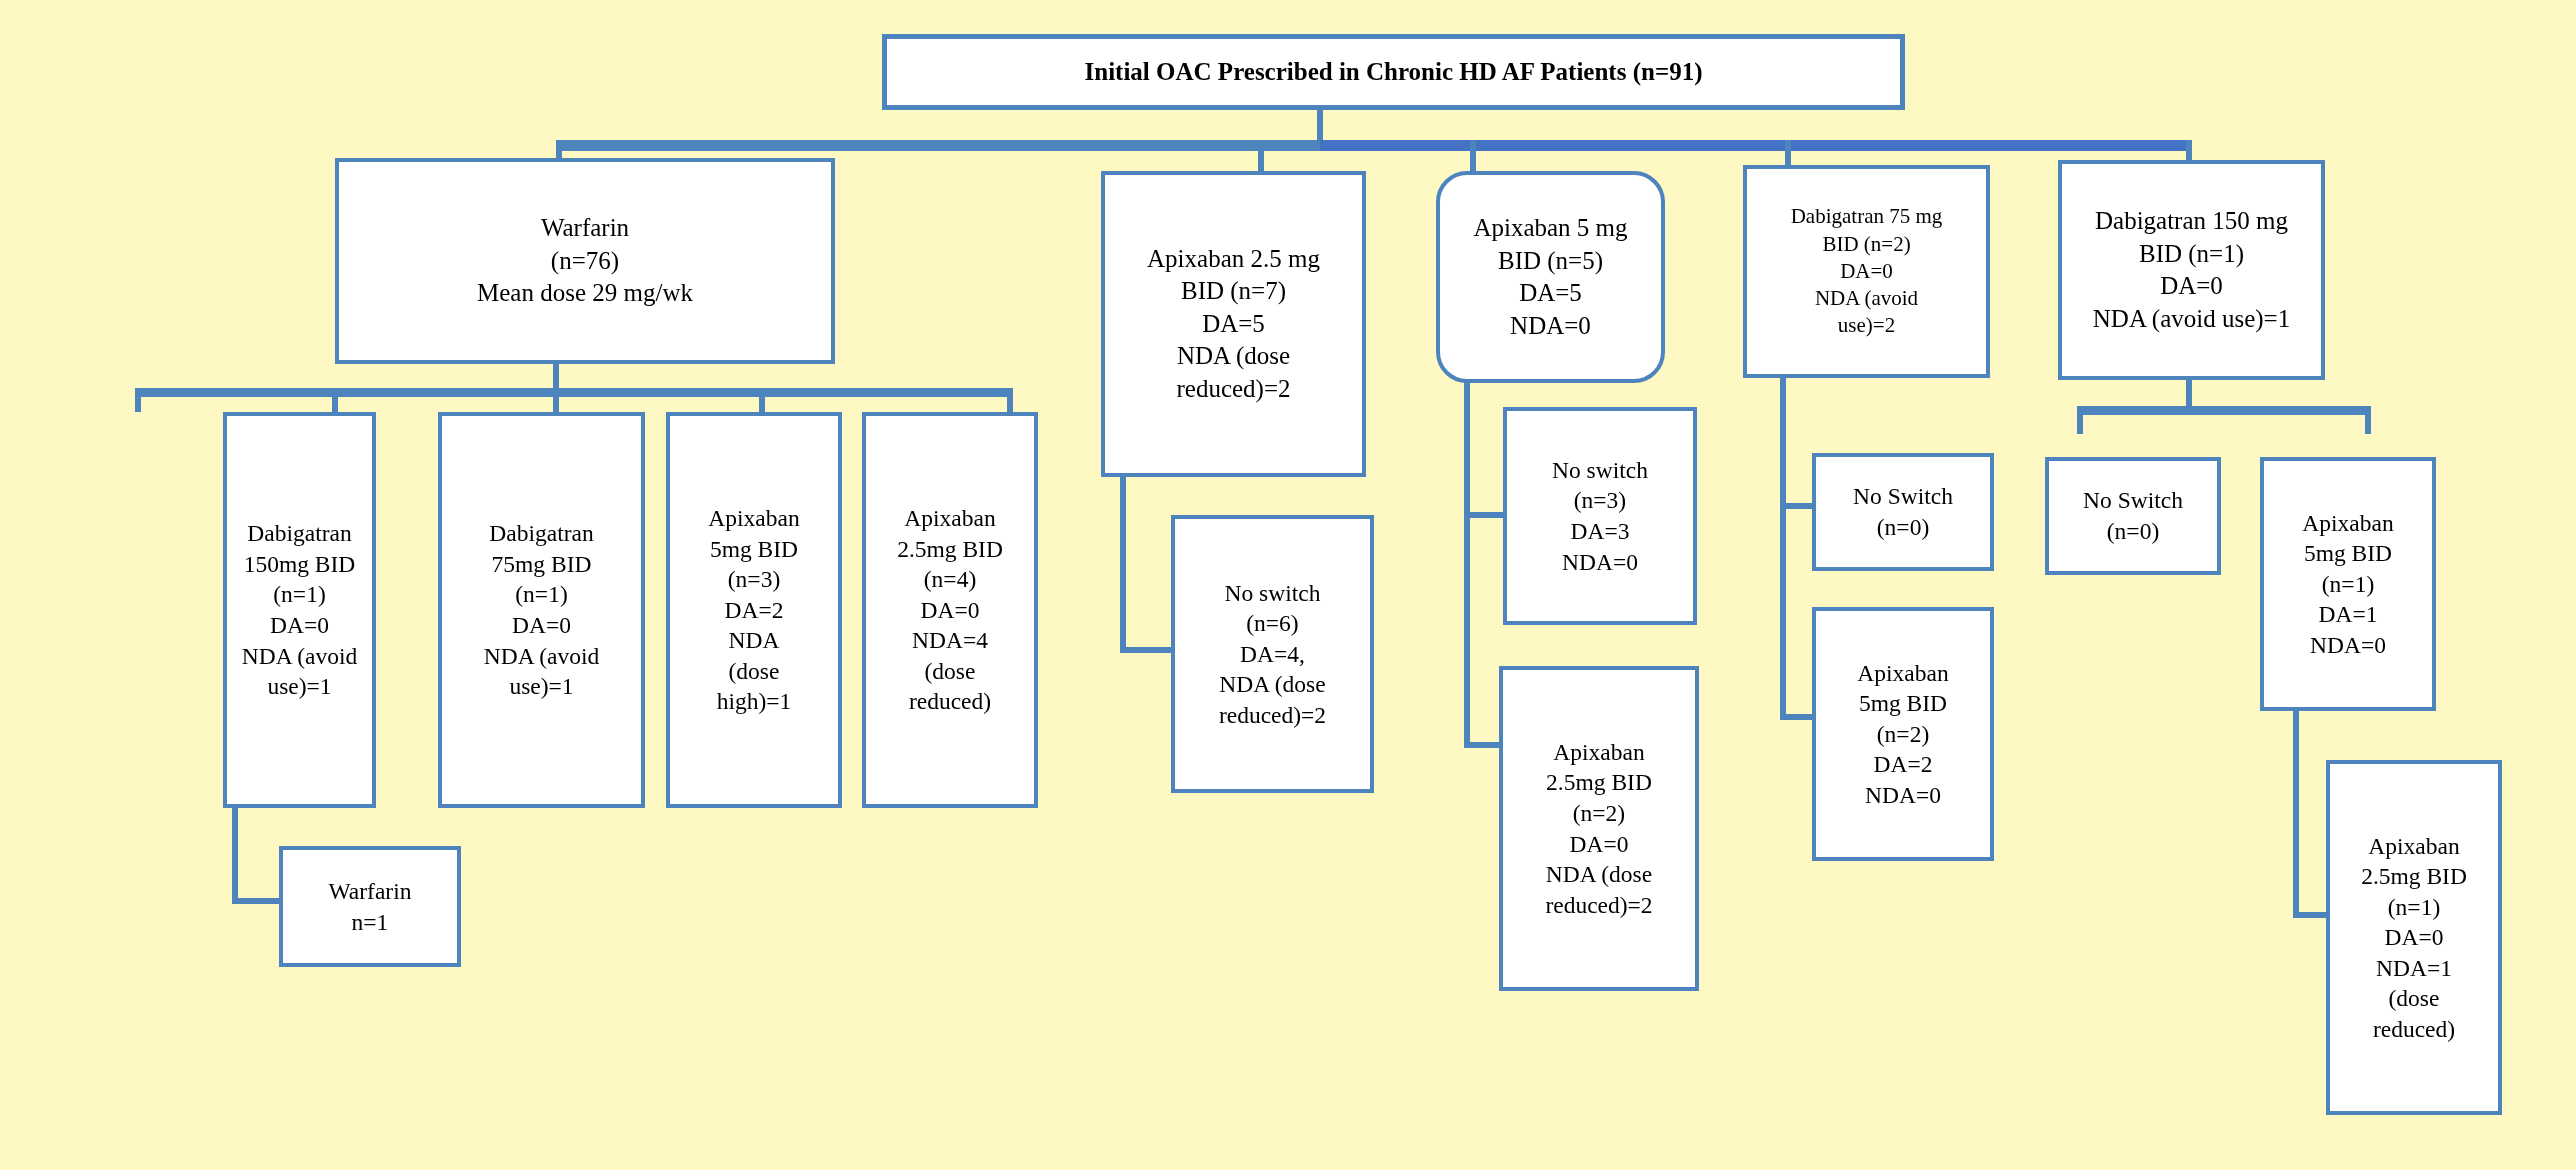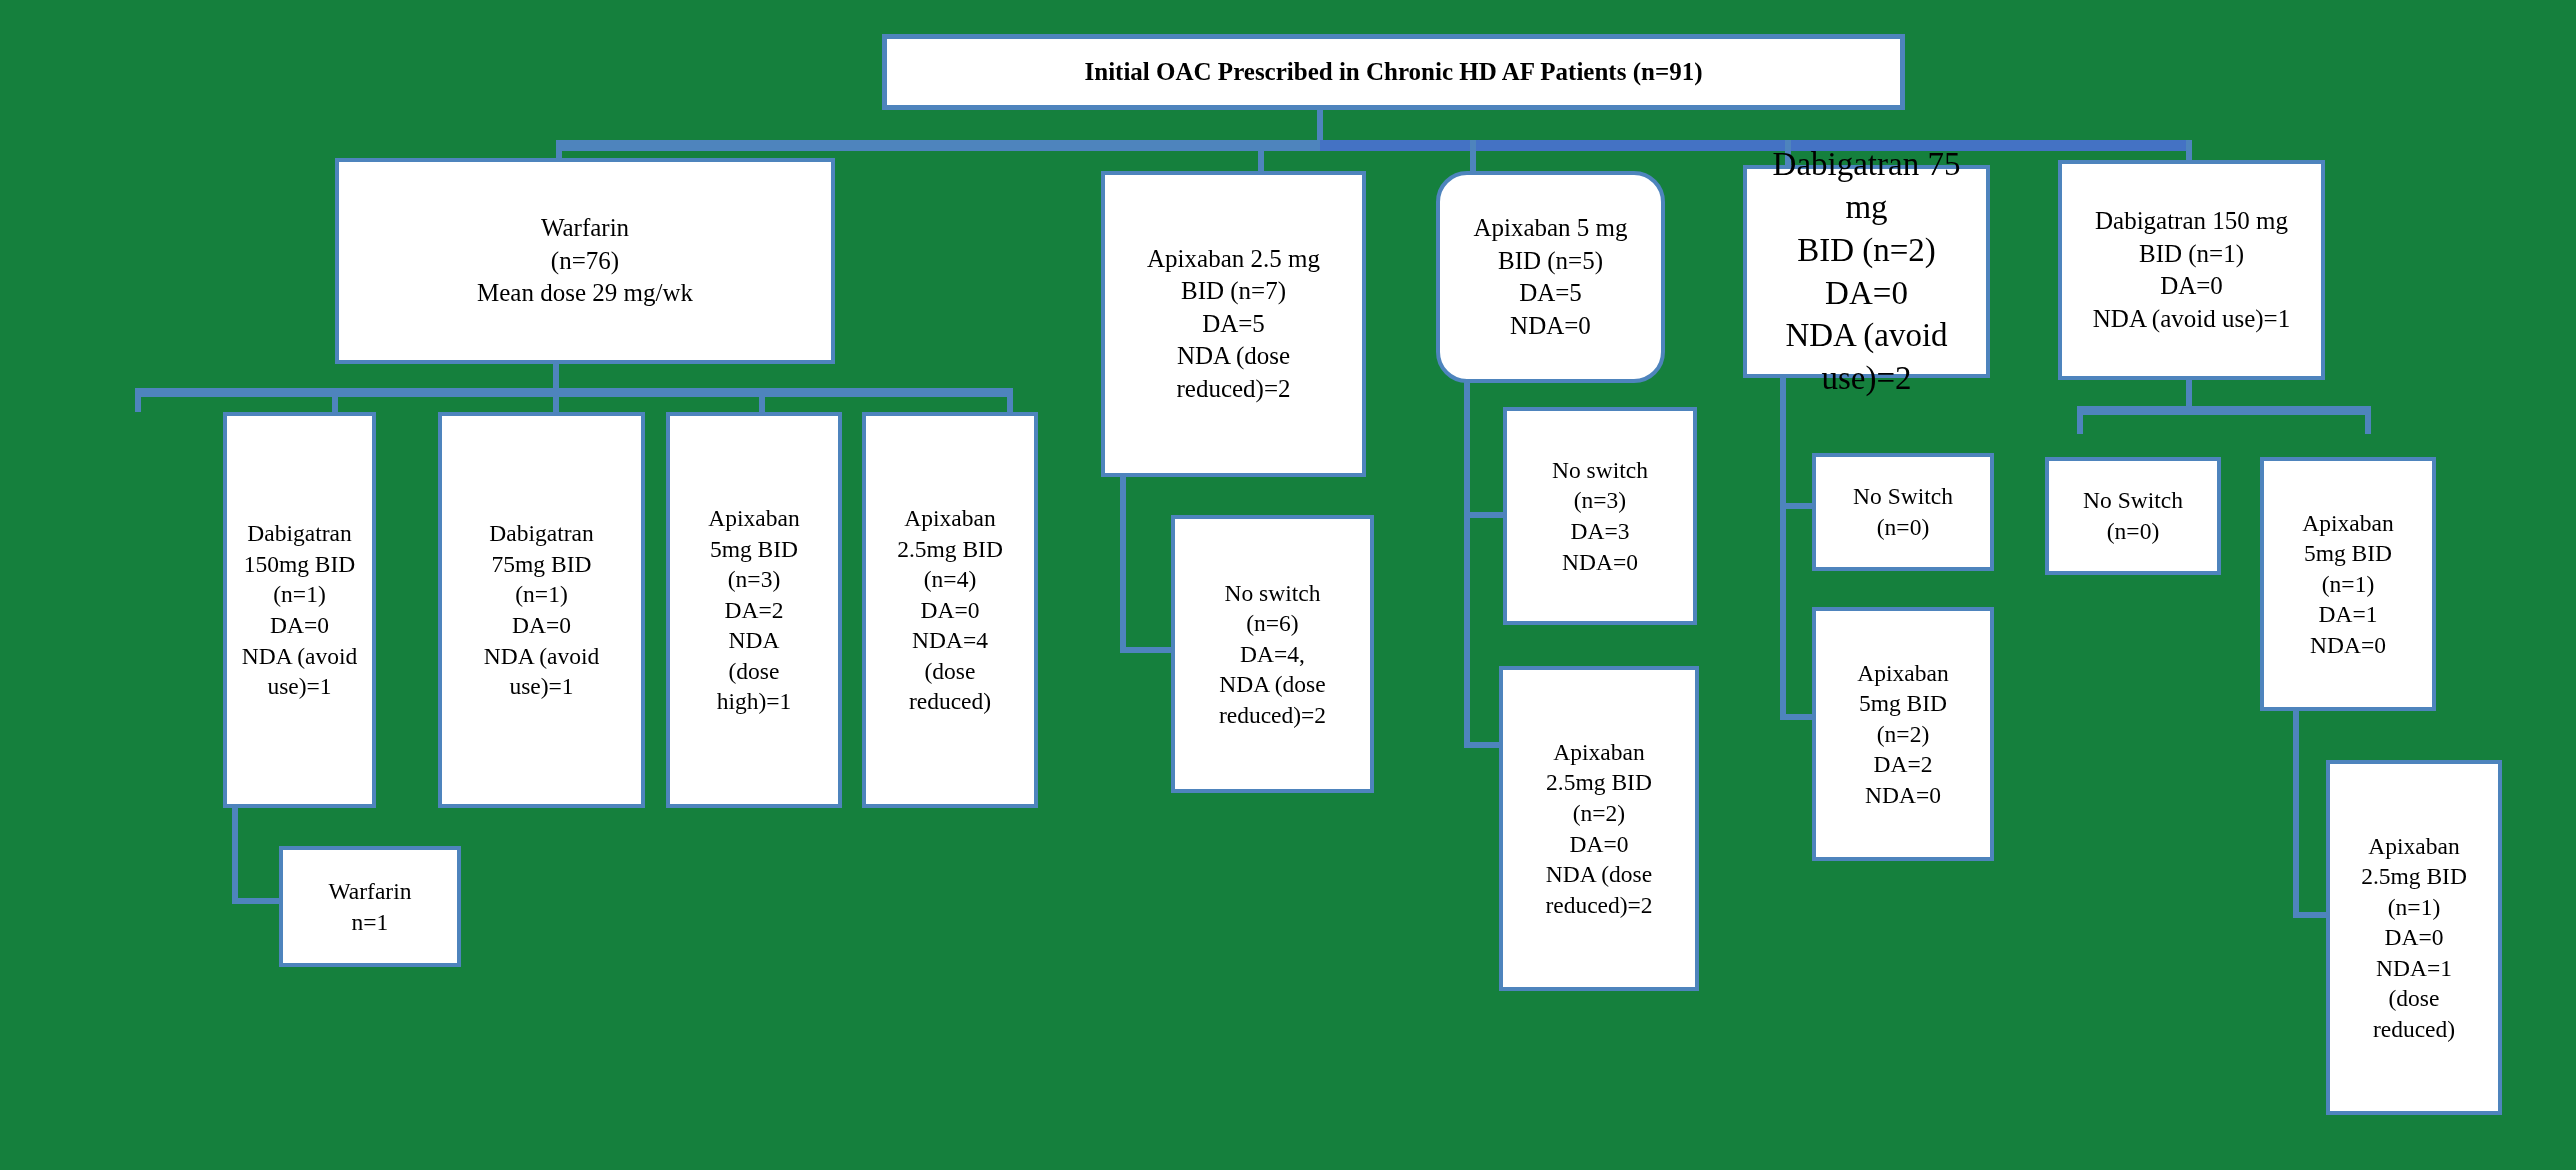--- a/index.html
+++ b/index.html
@@ -4,21 +4,21 @@
 <style>
   html,body{margin:0;padding:0;background:#ffffff;}
   body{
     font-family:"Liberation Serif","DejaVu Serif",serif;
     color:#000000;
   }
   #canvas{
     position:relative;
     width:2576px;
     height:1171px;
-    background:#15803d;
+    background:#fef9c3;
     overflow:hidden;
   }
   .node{
     position:absolute;
     box-sizing:border-box;
     border:4.1px solid #4e84bd;
     background:#ffffff;
     display:flex;
     align-items:center;
     justify-content:center;
@@ -94,21 +94,21 @@
 BID (n=7)
 DA=5
 NDA (dose
 reduced)=2</div>
 
   <div class="node" style="left:1436px;top:171px;width:229px;height:212px;font-size:25px;border-radius:31px;">Apixaban 5 mg
 BID (n=5)
 DA=5
 NDA=0</div>
 
-  <div class="node" style="left:1743px;top:165px;width:247px;height:213px;font-size:33px;">Dabigatran 75 mg
+  <div class="node" style="left:1743px;top:165px;width:247px;height:213px;font-size:21px;">Dabigatran 75 mg
 BID (n=2)
 DA=0
 NDA (avoid
 use)=2</div>
 
   <div class="node" style="left:2058px;top:160px;width:267px;height:220px;font-size:25px;">Dabigatran 150 mg
 BID (n=1)
 DA=0
 NDA (avoid use)=1</div>
 

